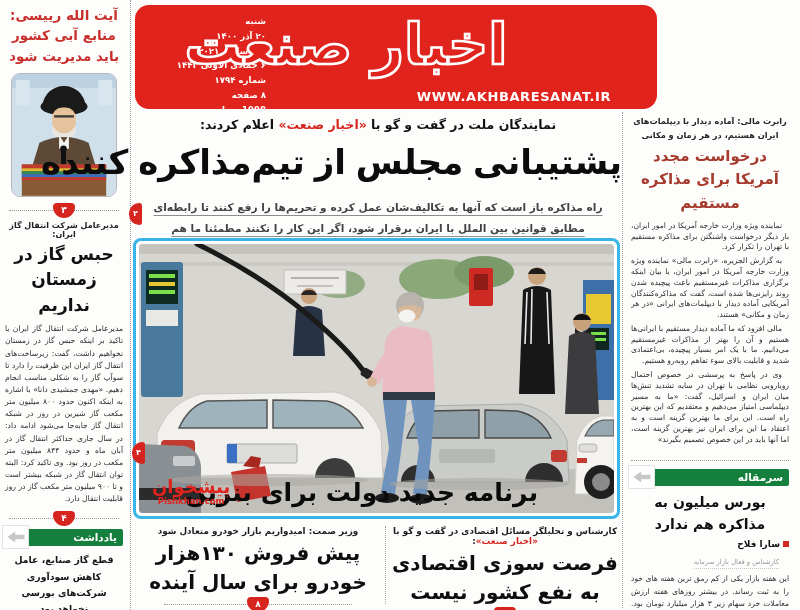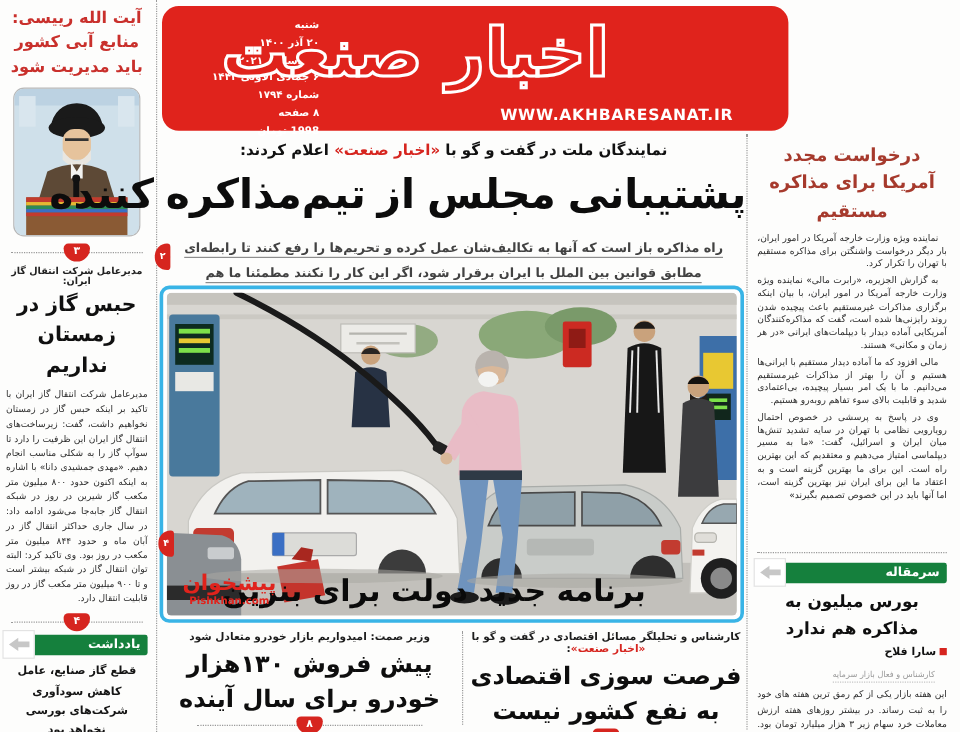--- a/index.html
+++ b/index.html
@@ -292,20 +292,21 @@
   <div class="bottom-sec bsec-left">
     <div class="b-kicker">وزیر صمت: امیدواریم بازار خودرو متعادل شود</div>
     <div class="b-headline">پیش فروش ۱۳۰هزار خودرو برای سال آینده</div>
     <div class="dotmark">
       <span class="pm">۸</span>
     </div>
   </div>
 
   <div class="right-col">
     <div class="malley-block">
+      <div class="malley-lead">رابرت مالی: آماده دیدار با دیپلمات‌های ایران هستیم، در هر زمان و مکانی</div>
       <div class="malley-headline">درخواست مجدد آمریکا برای مذاکره مستقیم</div>
       <div class="malley-body">
         <p>نماینده ویژه وزارت خارجه آمریکا در امور ایران، بار دیگر درخواست واشنگتن برای مذاکره مستقیم با تهران را تکرار کرد.</p>
         <p>به گزارش الجزیره، «رابرت مالی» نماینده ویژه وزارت خارجه آمریکا در امور ایران، با بیان اینکه برگزاری مذاکرات غیرمستقیم باعث پیچیده شدن روند رایزنی‌ها شده است، گفت که مذاکره‌کنندگان آمریکایی آماده دیدار با دیپلمات‌های ایرانی «در هر زمان و مکانی» هستند.</p>
         <p>مالی افزود که ما آماده دیدار مستقیم با ایرانی‌ها هستیم و آن را بهتر از مذاکرات غیرمستقیم می‌دانیم. ما با یک امر بسیار پیچیده، بی‌اعتمادی شدید و قابلیت بالای سوء تفاهم روبه‌رو هستیم.</p>
         <p>وی در پاسخ به پرسشی در خصوص احتمال رویارویی نظامی با تهران در سایه تشدید تنش‌ها میان ایران و اسرائیل، گفت: «ما به مسیر دیپلماسی امتیاز می‌دهیم و معتقدیم که این بهترین راه است. این برای ما بهترین گزینه است و به اعتقاد ما این برای ایران نیز بهترین گزینه است، اما آنها باید در این خصوص تصمیم بگیرند»</p>
       </div>
     </div>
 
     <div class="sec-bar">

